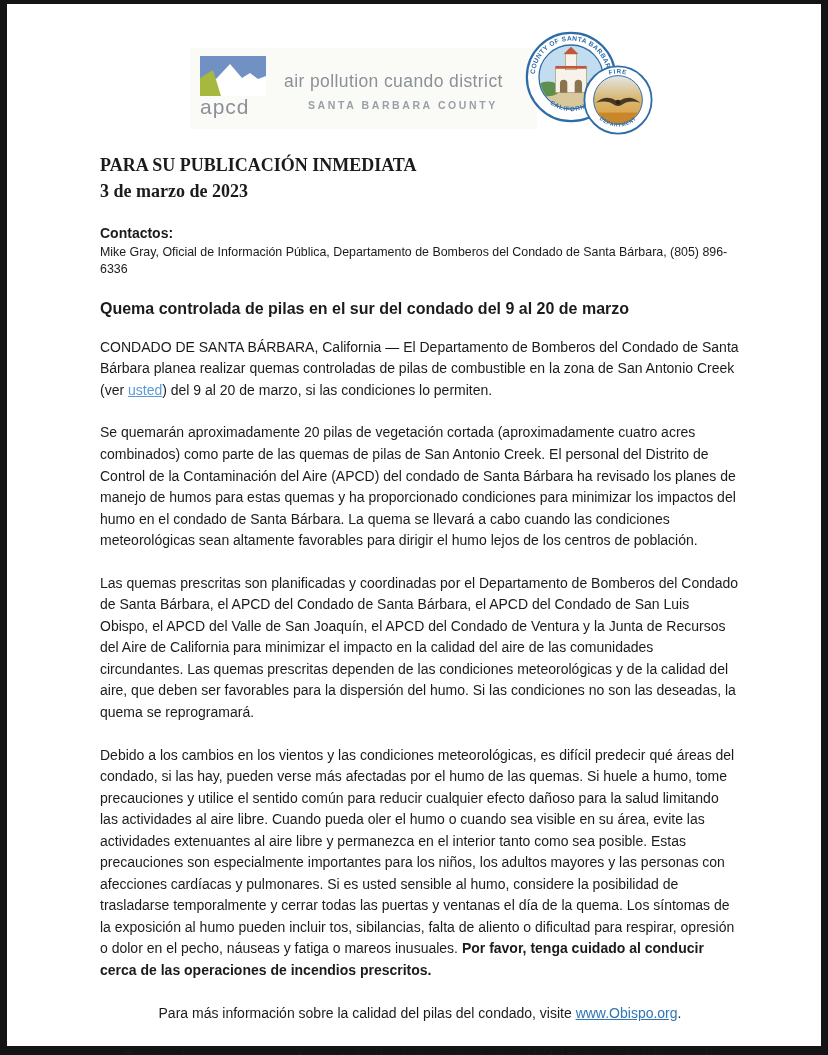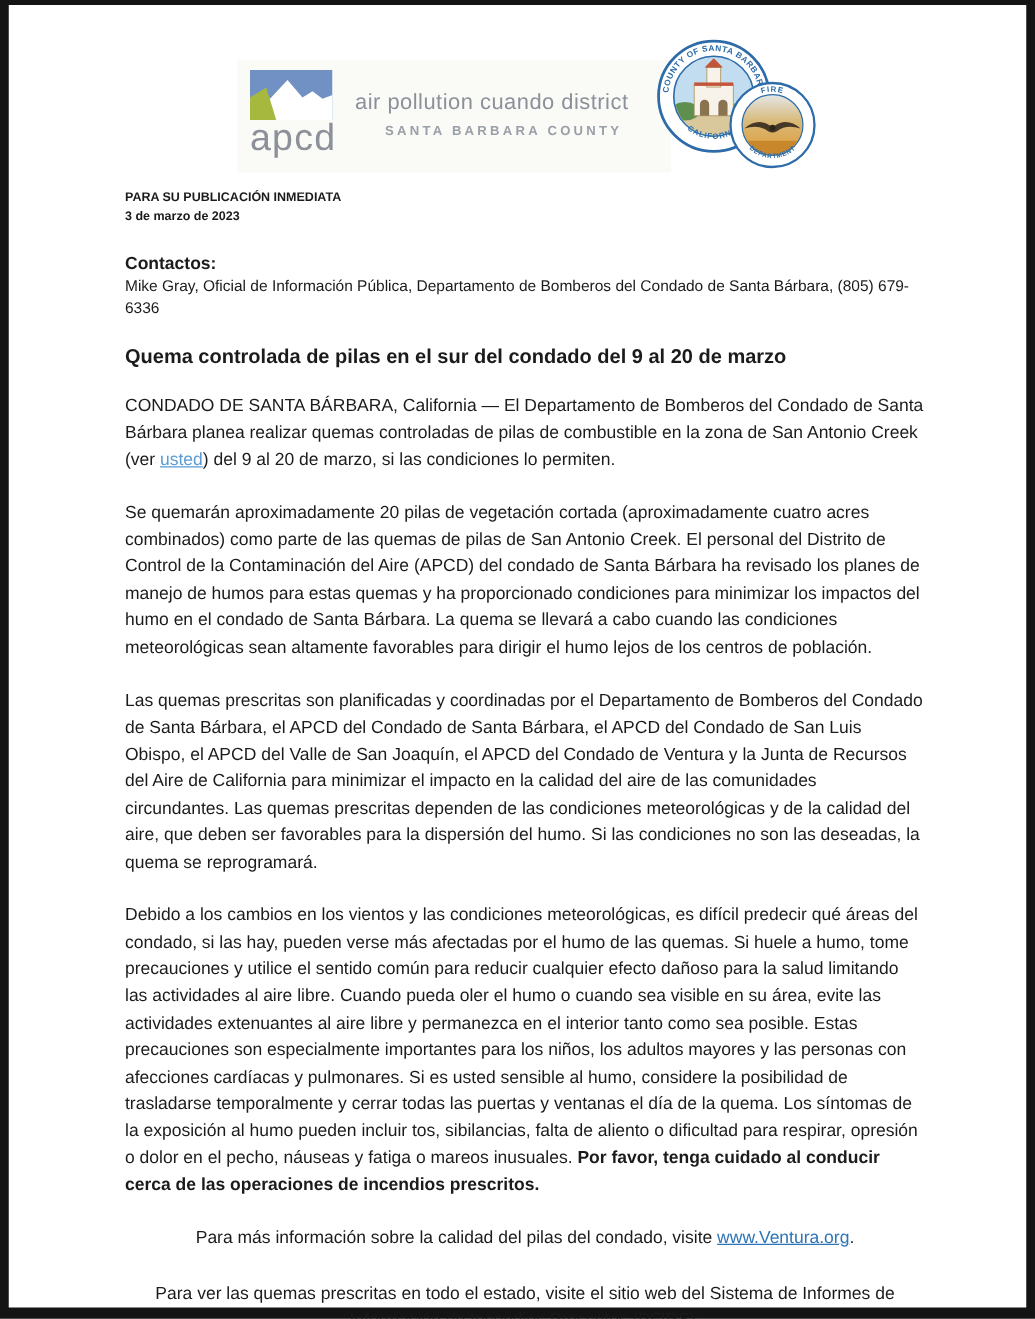--- a/index.html
+++ b/index.html
@@ -17,21 +17,21 @@
 
   
   .apcd-logo {
     position:absolute; left:183px; top:44px;
     display:flex; align-items:flex-start;
     background:#fafaf7; padding:8px 34px 12px 10px;
   }
   .apcd-mark { width:66px; }
   .apcd-mark svg { display:block; width:66px; height:40px; }
   .apcd-acronym {
-    font-size:30px; color: var(--logo-gray, #8b9099);
+    font-size:21px; color: var(--logo-gray, #8b9099);
     line-height:1; margin-top:0px; letter-spacing:1px;
   }
   .apcd-words { margin-left:18px; padding-top:15px; }
   .apcd-name {
     font-size:17.5px; color: var(--logo-gray, #8b9099); letter-spacing:0.4px;
   }
   .apcd-county {
     font-size:10.5px; font-weight:bold; letter-spacing:2.6px;
     color:#9aa0a8; margin-top:7px;margin-left:24px;
   }
@@ -42,21 +42,21 @@
   .seal-fire   { left:62px; top:37px; width:70px; height:70px; }
   .seal-text { fill: var(--seal-blue, #2d6ca8); font-weight:bold; font-family:"Liberation Sans",sans-serif; }
 
   
   .content {
     position:absolute; left:93px; top:148px; width:640px;
     color: var(--text, #1b1b1b);
     font-size:14px; line-height:1.54;
   }
   .bold { font-weight:bold; }
-  .notice, .date { font-size:10px; line-height:1.45; }
+  .notice, .date { font-size:18px; line-height:1.45;font-family:Liberation Serif, serif; }
   .contacts-heading { margin-top:20px; font-size:14px; line-height:1.4; }
   .contact { font-size:12.4px; line-height:1.42; }
   .headline {
     text-align:left; font-size:16px; font-weight:bold;
     margin-top:20px; margin-bottom:17px; line-height:1.3;
   }
   .body-para { margin-bottom:21px; }
   .footer-line { text-align:center; margin-top:3px; margin-bottom:23px; }
   .footer-line.narrow { max-width:592px; margin-left:auto; margin-right:auto; }
 
@@ -144,29 +144,29 @@
         </text>
       </svg>
     </div>
   </header>
 
   <main class="content">
     <p class="notice bold">PARA SU PUBLICACIÓN INMEDIATA</p>
     <p class="date bold">3 de marzo de 2023</p>
 
     <p class="contacts-heading bold">Contactos:</p>
-    <p class="contact">Mike Gray, Oficial de Información Pública, Departamento de Bomberos del Condado de Santa Bárbara, (805) 679-6336</p>
+    <p class="contact">Mike Gray, Oficial de Información Pública, Departamento de Bomberos del Condado de Santa Bárbara, (805) 896-6336</p>
 
     <h1 class="headline">Quema controlada de pilas en el sur del condado del 9 al 20 de marzo</h1>
 
     <p class="body-para"><span>CONDADO DE SANTA BÁRBARA, California — El Departamento de Bomberos del Condado de Santa Bárbara planea realizar quemas controladas de pilas de combustible en la zona de San Antonio Creek (ver </span><a class="link link-map" href="#">usted</a><span>) del 9 al 20 de marzo, si las condiciones lo permiten.</span></p>
 
     <p class="body-para">Se quemarán aproximadamente 20 pilas de vegetación cortada (aproximadamente cuatro acres combinados) como parte de las quemas de pilas de San Antonio Creek. El personal del Distrito de Control de la Contaminación del Aire (APCD) del condado de Santa Bárbara ha revisado los planes de manejo de humos para estas quemas y ha proporcionado condiciones para minimizar los impactos del humo en el condado de Santa Bárbara. La quema se llevará a cabo cuando las condiciones meteorológicas sean altamente favorables para dirigir el humo lejos de los centros de población.</p>
 
     <p class="body-para">Las quemas prescritas son planificadas y coordinadas por el Departamento de Bomberos del Condado de Santa Bárbara, el APCD del Condado de Santa Bárbara, el APCD del Condado de San Luis Obispo, el APCD del Valle de San Joaquín, el APCD del Condado de Ventura y la Junta de Recursos del Aire de California para minimizar el impacto en la calidad del aire de las comunidades circundantes. Las quemas prescritas dependen de las condiciones meteorológicas y de la calidad del aire, que deben ser favorables para la dispersión del humo. Si las condiciones no son las deseadas, la quema se reprogramará.</p>
 
     <p class="body-para"><span>Debido a los cambios en los vientos y las condiciones meteorológicas, es difícil predecir qué áreas del condado, si las hay, pueden verse más afectadas por el humo de las quemas. Si huele a humo, tome precauciones y utilice el sentido común para reducir cualquier efecto dañoso para la salud limitando las actividades al aire libre. Cuando pueda oler el humo o cuando sea visible en su área, evite las actividades extenuantes al aire libre y permanezca en el interior tanto como sea posible. Estas precauciones son especialmente importantes para los niños, los adultos mayores y las personas con afecciones cardíacas y pulmonares. Si es usted sensible al humo, considere la posibilidad de trasladarse temporalmente y cerrar todas las puertas y ventanas el día de la quema. Los síntomas de la exposición al humo pueden incluir tos, sibilancias, falta de aliento o dificultad para respirar, opresión o dolor en el pecho, náuseas y fatiga o mareos inusuales. </span><strong>Por favor, tenga cuidado al conducir cerca de las operaciones de incendios prescritos.</strong></p>
 
-    <p class="footer-line"><span>Para más información sobre la calidad del pilas del condado, visite </span><a class="link link-ourair" href="#">www.Ventura.org</a><span>.</span></p>
+    <p class="footer-line"><span>Para más información sobre la calidad del pilas del condado, visite </span><a class="link link-ourair" href="#">www.Obispo.org</a><span>.</span></p>
 
     <p class="footer-line narrow"><span>Para ver las quemas prescritas en todo el estado, visite el sitio web del Sistema de Informes de Información de Incendios Prescritos (PFIRS):</span></p>
   </main>
 </div>
 
 </body></html>

